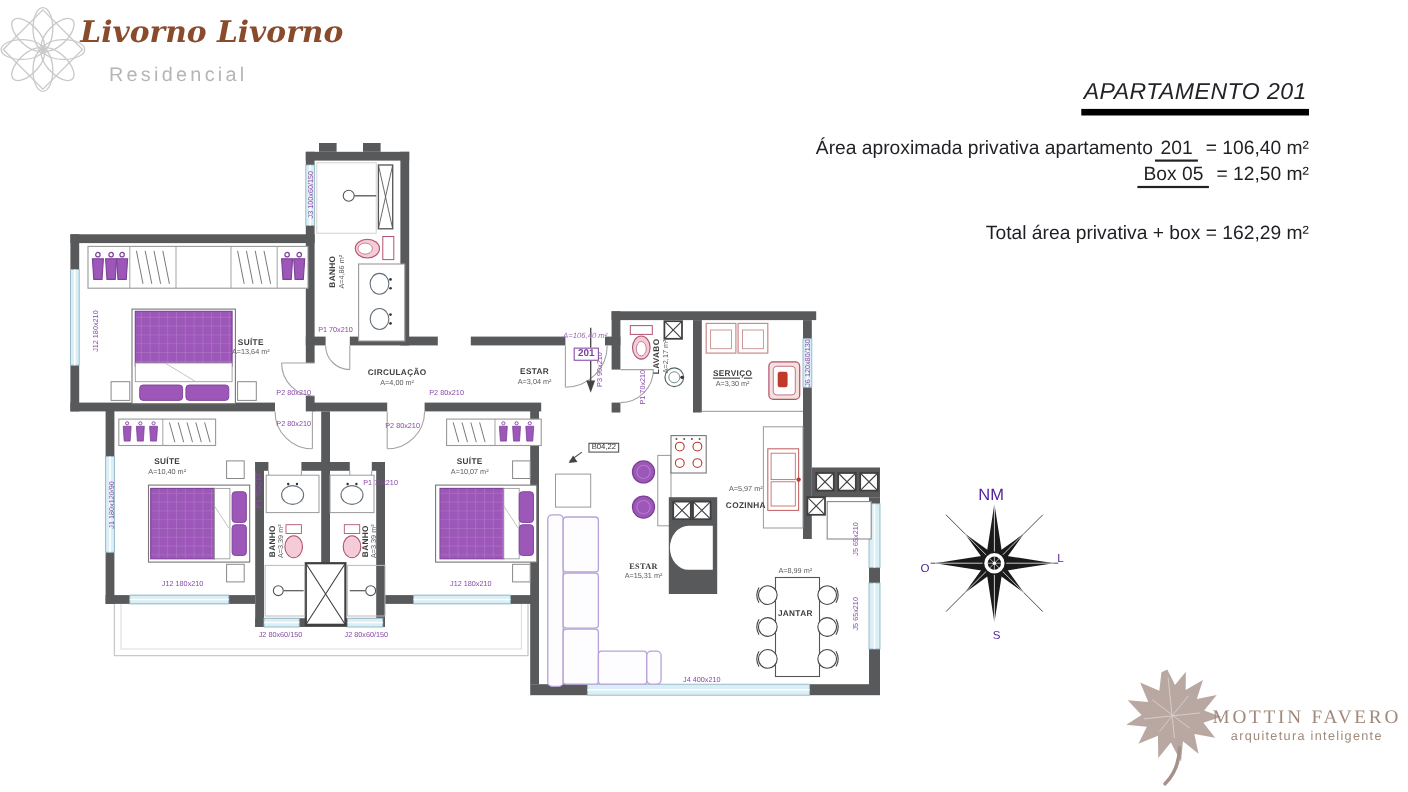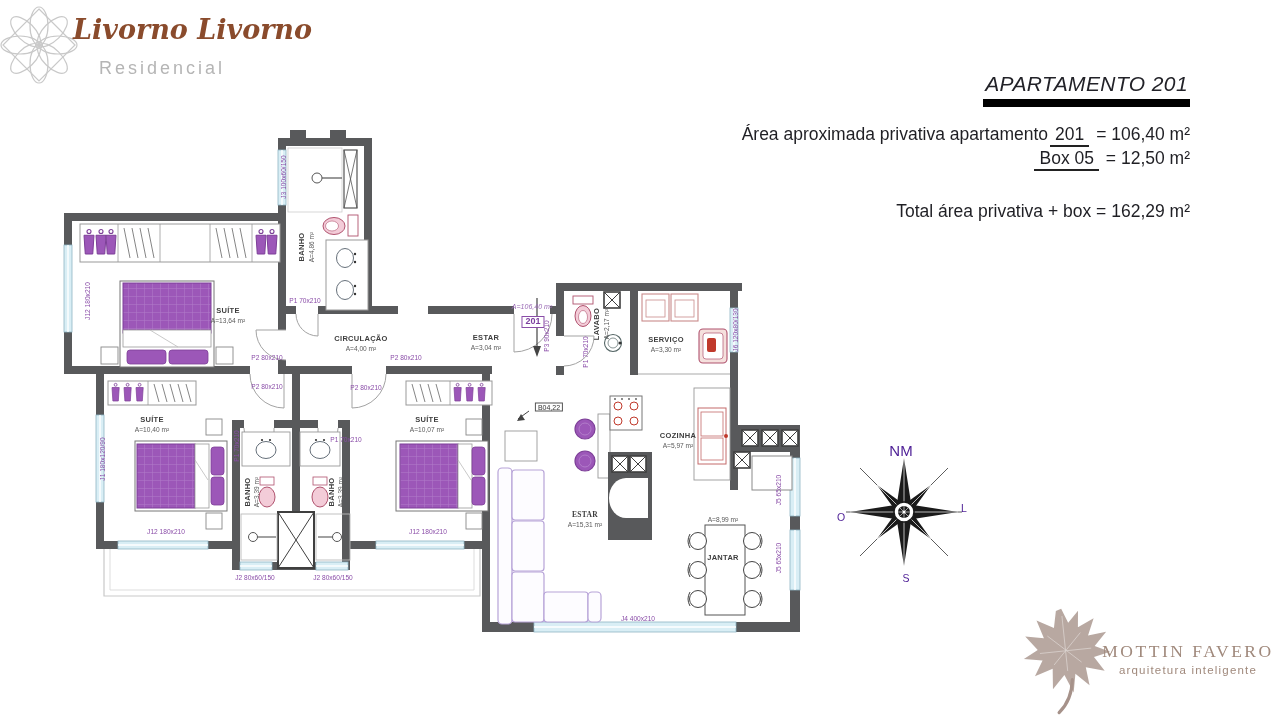--- a/index.html
+++ b/index.html
@@ -15,21 +15,21 @@
   .tag{font-size:9px;font-weight:bold;color:#7b3f9e;border:1.4px solid #8a4da8;
        background:#fff;padding:0 3px 1px 3px;}
   .marker{font-size:7px;color:#333;border:1px solid #555;background:#fff;padding:0 2px;}
   
   #brand-name{position:absolute;left:73px;top:14px;z-index:6;
       font-family:"DejaVu Serif",serif;font-style:italic;font-weight:bold;
       font-size:27px;color:#8a4b2c;}
   #brand-sub{position:absolute;left:99px;top:58px;z-index:6;font-size:18px;
       letter-spacing:3px;color:#b5b5b5;}
   #apt-title{position:absolute;right:90px;top:72px;z-index:6;font-size:21px;
-      font-style:italic;color:#222228;border-bottom:8px solid #000000;
+      font-style:italic;color:#222228;border-bottom:6px solid #000000;
       padding:0 2px 3px 2px;letter-spacing:.4px;}
   .area-line{position:absolute;right:90px;z-index:6;font-size:17.5px;color:#1f1f24;
       text-align:right;}
   #line1{top:124px;} #line2{top:148px;} #line3{top:201px;}
   .al-u{border-bottom:2px solid #222;padding:0 5px 1px 5px;margin:0 2px;}
   .al-u:empty{display:none;}
   
   .cmp{position:absolute;z-index:6;color:#4c1d95;transform:translate(-50%,-50%);}
   #cmp-n{left:901px;top:450px;font-size:15px;}
   #cmp-w{left:841px;top:517px;font-size:10.5px;}
@@ -411,23 +411,23 @@
     <span class="plan-label room" style="left: 228px; top: 311px; transform: translate(-50%, -50%);">SUÍTE</span>
     <span class="plan-label area" style="left: 228px; top: 321px; transform: translate(-50%, -50%);">A=13,64 m²</span>
     <span class="plan-label room" style="left: 302px; top: 247px; transform: translate(-50%, -50%) rotate(-90deg);">BANHO</span>
     <span class="plan-label area" style="left: 312px; top: 247px; transform: translate(-50%, -50%) rotate(-90deg);">A=4,86 m²</span>
     <span class="plan-label room" style="left: 361px; top: 339px; transform: translate(-50%, -50%);">CIRCULAÇÃO</span>
     <span class="plan-label area" style="left: 361px; top: 349px; transform: translate(-50%, -50%);">A=4,00 m²</span>
     <span class="plan-label room" style="left: 486px; top: 338px; transform: translate(-50%, -50%);">ESTAR</span>
     <span class="plan-label area" style="left: 486px; top: 348px; transform: translate(-50%, -50%);">A=3,04 m²</span>
     <span class="plan-label room" style="left: 597px; top: 324px; transform: translate(-50%, -50%) rotate(-90deg);">LAVABO</span>
     <span class="plan-label area" style="left: 607px; top: 324px; transform: translate(-50%, -50%) rotate(-90deg);">A=2,17 m²</span>
-    <span class="plan-label room" style="left: 666px; top: 340px; transform: translate(-50%, -50%);">SERVIÇO</span>
+    <span class="plan-label room" style="left: 666px; top: 340px; transform: translate(-50%, -50%); text-decoration: underline;">SERVIÇO</span>
     <span class="plan-label area" style="left: 666px; top: 350px; transform: translate(-50%, -50%);">A=3,30 m²</span>
-    <span class="plan-label room" style="left: 678px; top: 436px; transform: translate(-50%, -50%);">COZINHA</span>
+    <span class="plan-label room" style="left: 678px; top: 460px; transform: translate(-50%, -50%);">COZINHA</span>
     <span class="plan-label area" style="left: 678px; top: 446px; transform: translate(-50%, -50%);">A=5,97 m²</span>
     <span class="plan-label room" style="left: 152px; top: 420px; transform: translate(-50%, -50%);">SUÍTE</span>
     <span class="plan-label area" style="left: 152px; top: 430px; transform: translate(-50%, -50%);">A=10,40 m²</span>
     <span class="plan-label room" style="left: 248px; top: 492px; transform: translate(-50%, -50%) rotate(-90deg);">BANHO</span>
     <span class="plan-label area" style="left: 257px; top: 492px; transform: translate(-50%, -50%) rotate(-90deg);">A=3,39 m²</span>
     <span class="plan-label room" style="left: 332px; top: 492px; transform: translate(-50%, -50%) rotate(-90deg);">BANHO</span>
     <span class="plan-label area" style="left: 341px; top: 492px; transform: translate(-50%, -50%) rotate(-90deg);">A=3,39 m²</span>
     <span class="plan-label room" style="left: 427px; top: 420px; transform: translate(-50%, -50%);">SUÍTE</span>
     <span class="plan-label area" style="left: 427px; top: 430px; transform: translate(-50%, -50%);">A=10,07 m²</span>
     <span class="plan-label room" style="left: 585px; top: 515px; transform: translate(-50%, -50%); font-family: Liberation Serif, serif;">ESTAR</span>

